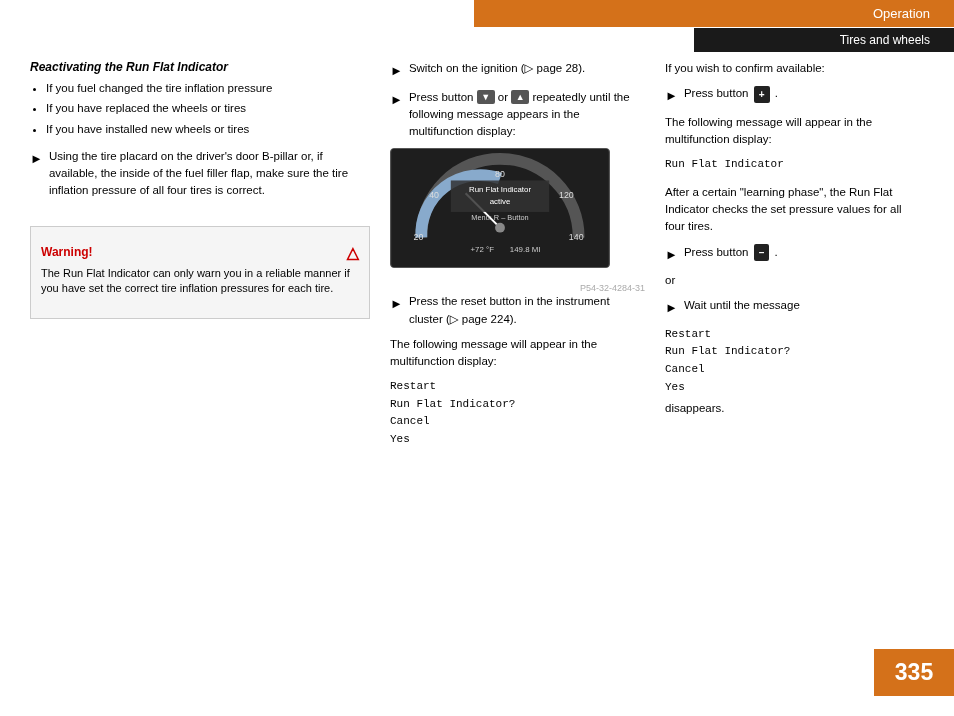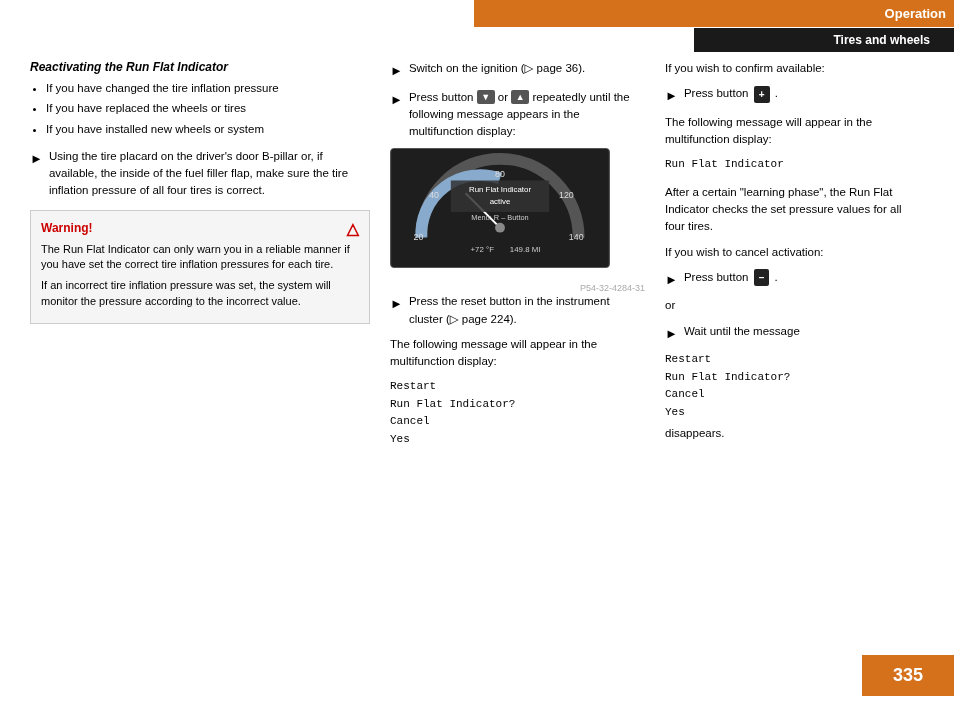--- a/index.html
+++ b/index.html
@@ -13,50 +13,50 @@
       position: relative;
     }
 
     
     .header-operation {
       position: absolute;
       top: 0;
       right: 0;
       background: #d4711a;
       color: white;
-      font-weight: bold;
+      font-weight: normal;
       font-size: 13px;
-      padding: 6px 8px;
+      padding: 6px 24px;
       width: 480px;
       text-align: right;
     }
     .header-tires {
       position: absolute;
       top: 28px;
       right: 0;
       background: #1a1a1a;
       color: white;
-      font-weight: bold;
+      font-weight: normal;
       font-size: 12px;
       padding: 5px 24px;
       width: 260px;
       text-align: right;
     }
 
     
     .page-number {
       position: absolute;
       bottom: 20px;
       right: 0;
       background: #d4711a;
       color: white;
       font-weight: bold;
-      font-size: 18px;
+      font-size: 23px;
       padding: 10px 18px;
-      width: 92px;
+      width: 80px;
       text-align: center;
     }
 
     
     .content {
       position: absolute;
       top: 60px;
       left: 30px;
       right: 30px;
       bottom: 60px;
@@ -118,22 +118,22 @@
       margin-right: 6px;
       flex-shrink: 0;
       margin-top: 1px;
       font-size: 13px;
     }
 
     
     .warning-box {
       border: 1px solid #ccc;
       background: #f5f5f5;
-      padding: 8px 10px;
-      margin-top: 10px;
+      padding: 16px 10px;
+      margin-top: 26px;
     }
     .warning-title {
       color: #cc0000;
       font-weight: bold;
       font-size: 12px;
       margin-bottom: 4px;
       display: flex;
       align-items: center;
       justify-content: space-between;
     }
@@ -216,43 +216,42 @@
   <span>Tires and wheels</span>
 </div>
 
 <div class="page-number">335</div>
 
 <div class="content">
 
   <div class="left-col">
     <div class="section-title">Reactivating the Run Flat Indicator</div>
     <ul class="bullet-list">
-      <li>If you have changed the tire inflation pressure</li>
+      <li>If you fuel changed the tire inflation pressure</li>
       <li>If you have replaced the wheels or tires</li>
-      <li>If you have installed new wheels or system</li>
+      <li>If you have installed new wheels or tires</li>
     </ul>
     <div class="arrow-item">
       <span class="arrow">►</span>
       <span>Using the tire placard on the driver's door B-pillar or, if available, the inside of the fuel filler flap, make sure the tire inflation pressure of all four tires is correct.</span>
     </div>
 
     <div class="warning-box">
       <div class="warning-title">
         <span>Warning!</span>
         <span class="warning-icon">△</span>
       </div>
       <div class="warning-text">The Run Flat Indicator can only warn you in a reliable manner if you have set the correct tire inflation pressures for each tire.</div>
-      <div class="warning-text">If an incorrect tire inflation pressure was set, the system will monitor the pressure according to the incorrect value.</div>
     </div>
   </div>
 
   <div class="mid-col">
     <div class="arrow-item">
       <span class="arrow">►</span>
-      <span>Switch on the ignition (▷ page 36).</span>
+      <span>Switch on the ignition (▷ page 28).</span>
     </div>
     <div class="arrow-item">
       <span class="arrow">►</span>
       <span>
         <span>Press button</span>
         <span class="nav-icon">▼</span>
         <span> or </span>
         <span class="nav-icon">▲</span>
         <span>repeatedly until the following message appears in the multifunction display:</span>
       </span>
@@ -308,21 +307,20 @@
         <span>Press button</span>
         <span class="btn-icon btn-icon-plus">+</span>
         <span>.</span>
       </span>
     </div>
     <div class="body-text">The following message will appear in the multifunction display:</div>
     <div class="code-text">
       <div>Run Flat Indicator</div>
     </div>
     <div class="body-text" style="margin-top:10px;">After a certain "learning phase", the Run Flat Indicator checks the set pressure values for all four tires.</div>
-    <div class="body-text" style="margin-top:8px;">If you wish to cancel activation:</div>
     <div class="arrow-item">
       <span class="arrow">►</span>
       <span>
         <span>Press button</span>
         <span class="btn-icon btn-icon-minus">–</span>
         <span>.</span>
       </span>
     </div>
     <div class="body-text">or</div>
     <div class="arrow-item">

